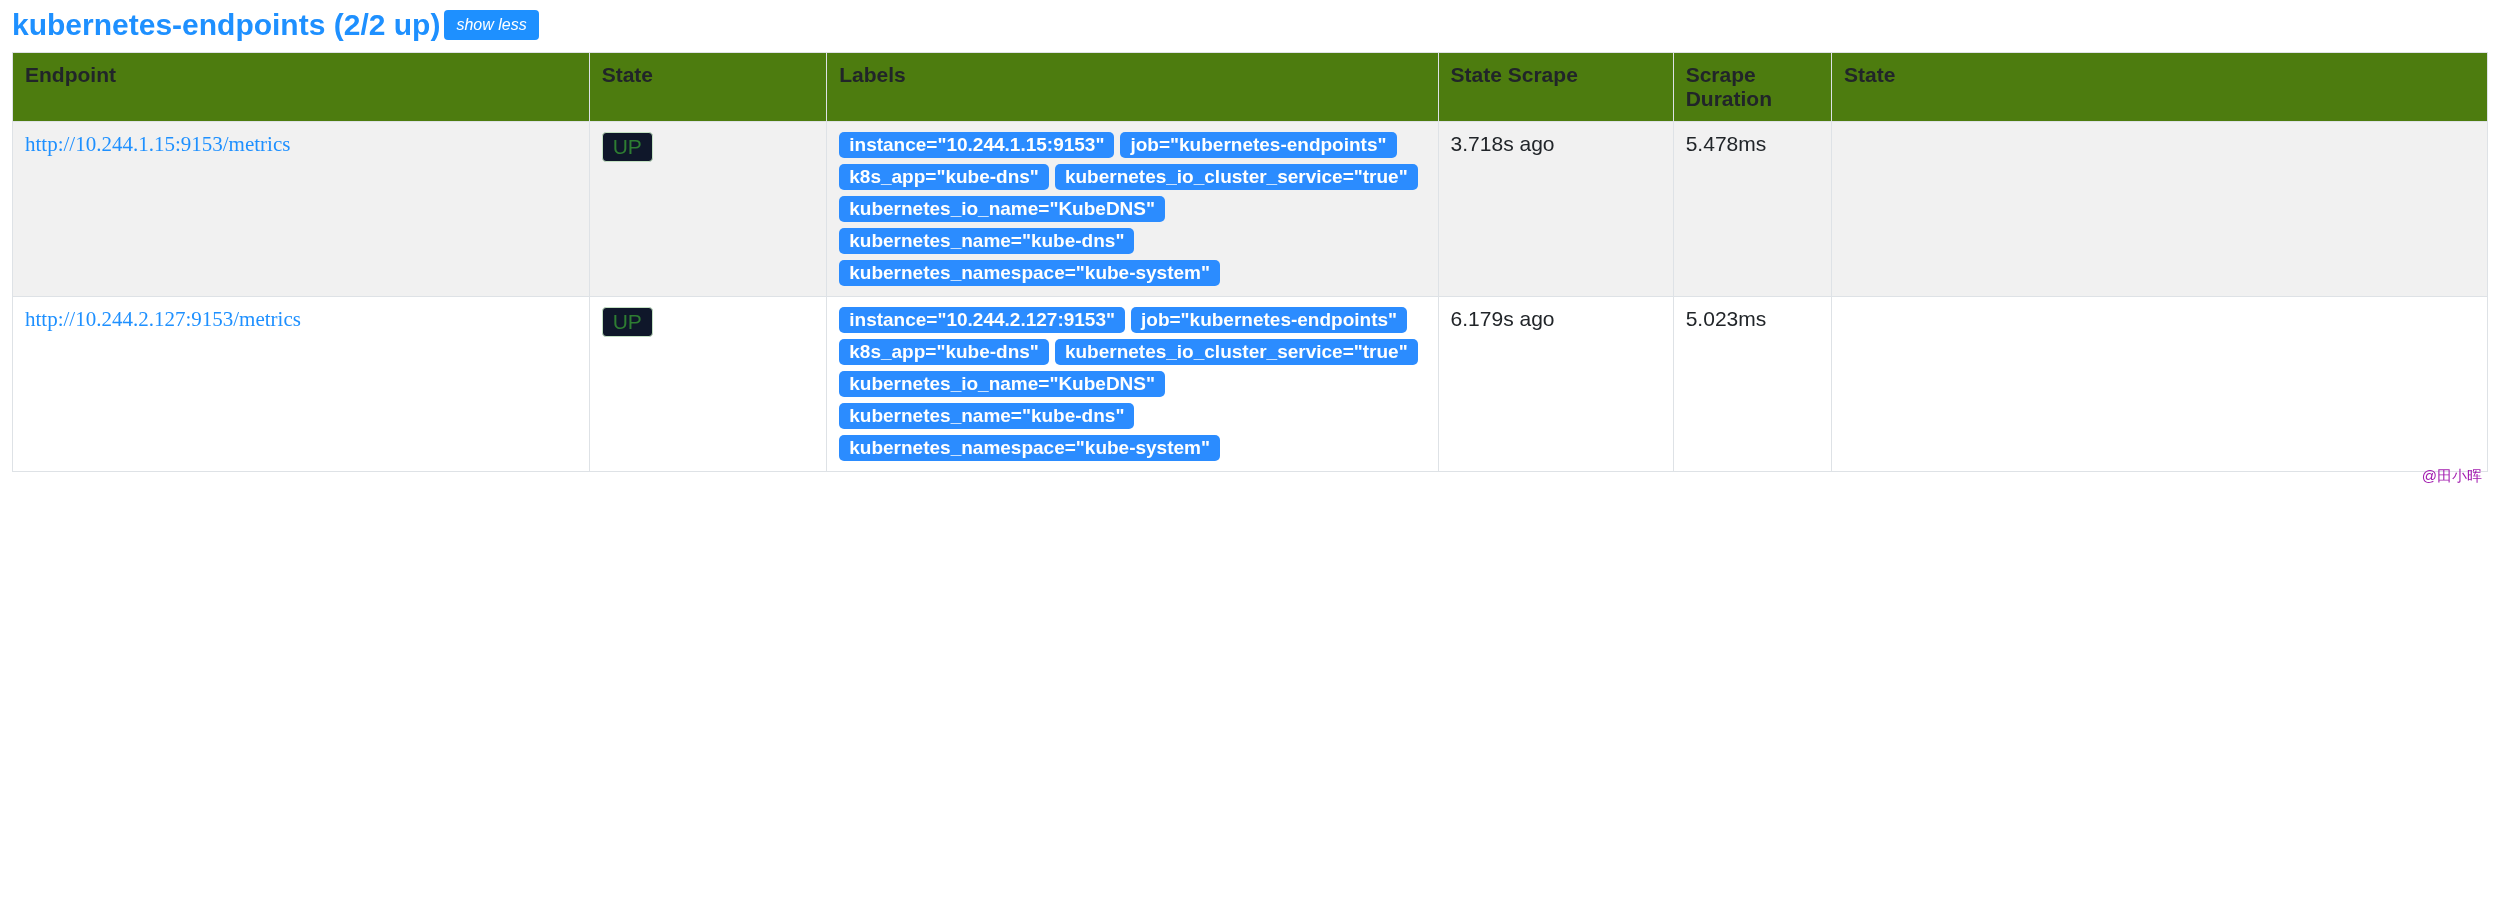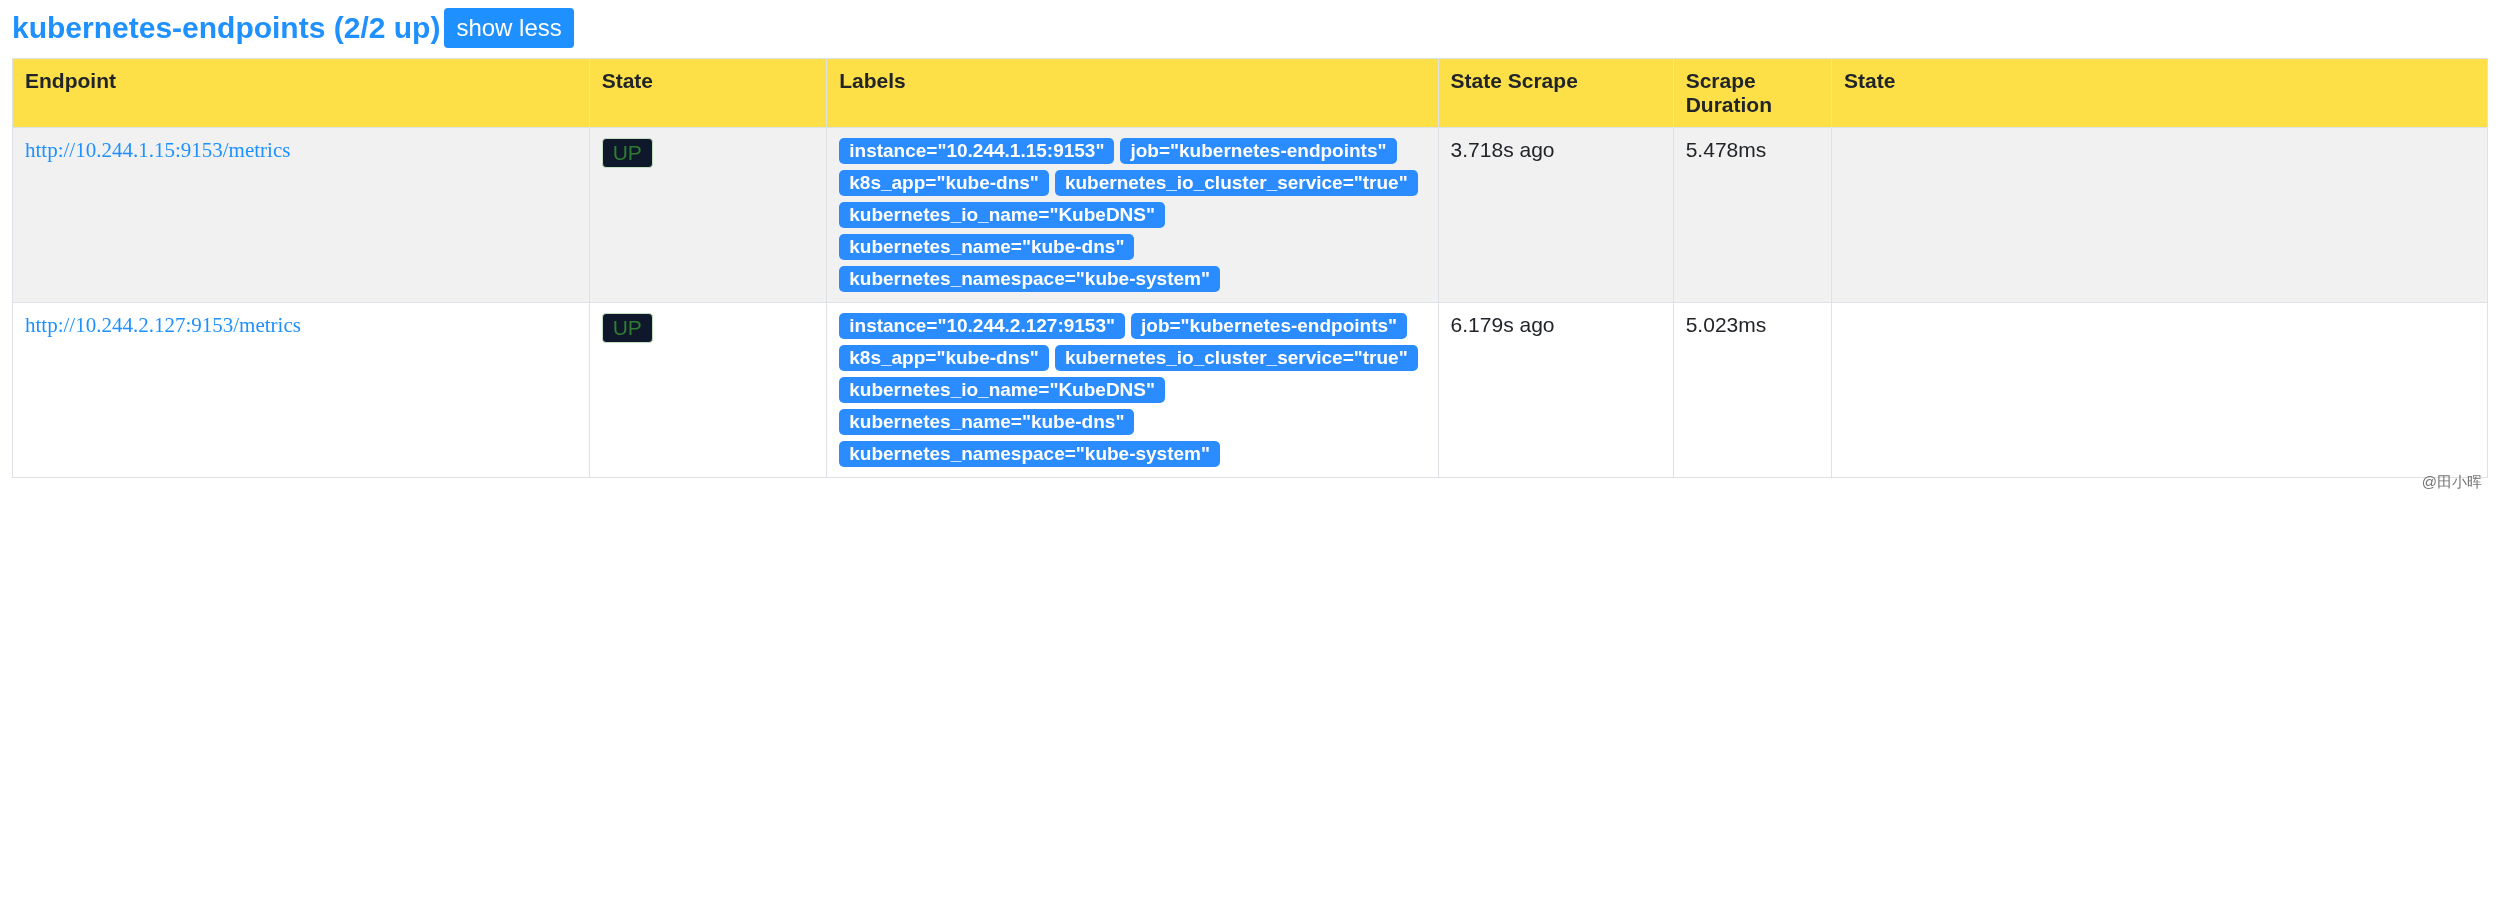--- a/index.html
+++ b/index.html
@@ -17,40 +17,41 @@
   .heading {
     font-size: 30px;
     font-weight: 700;
     color: #1e90ff;
     cursor: pointer;
   }
   .show-btn {
     background: #1e90ff;
     color: #fff;
     border: none;
-    font-size: 24px;
+    font-size: 16px;
     padding: 6px 12px;
     border-radius: 4px;
     cursor: pointer;
     font-weight: 400;
+    font-style: italic;
   }
   table {
     width: 100%;
     border-collapse: collapse;
     border: 1px solid #dee2e6;
     table-layout: fixed;
   }
   th, td {
     border: 1px solid #dee2e6;
     padding: 10px 12px;
     vertical-align: top;
     text-align: left;
     word-wrap: break-word;
   }
-  th { font-weight: 700; background: #fde047; }
+  th { font-weight: 700; background: #4d7c0f; }
   tbody tr:nth-child(odd) td { background: #f1f1f1; }
   tbody tr:nth-child(even) td { background: #fff; }
   .endpoint-link { color: #1e90ff; text-decoration: none; font-family: Liberation Serif, serif; }
   .state-badge {
     display: inline-block;
     background: #0f172a;
     color: #2e7d32;
     border: 1px solid #c3e0c2;
     border-radius: 4px;
     padding: 2px 10px;
@@ -64,21 +65,21 @@
     border-radius: 5px;
     padding: 2px 10px;
     font-size: 19px;
     font-weight: 700;
     white-space: nowrap;
   }
   .watermark {
     position: absolute;
     right: 18px;
     bottom: 6px;
-    color: #737373;
+    color: #a21caf;
     font-size: 15px;
   }
   col.c-endpoint { width: 23.3%; }
   col.c-state    { width: 9.6%; }
   col.c-labels   { width: 24.7%; }
   col.c-last     { width: 9.5%; }
   col.c-dur      { width: 6.4%; }
   col.c-err      { width: 26.5%; }
 </style>
 </head>

